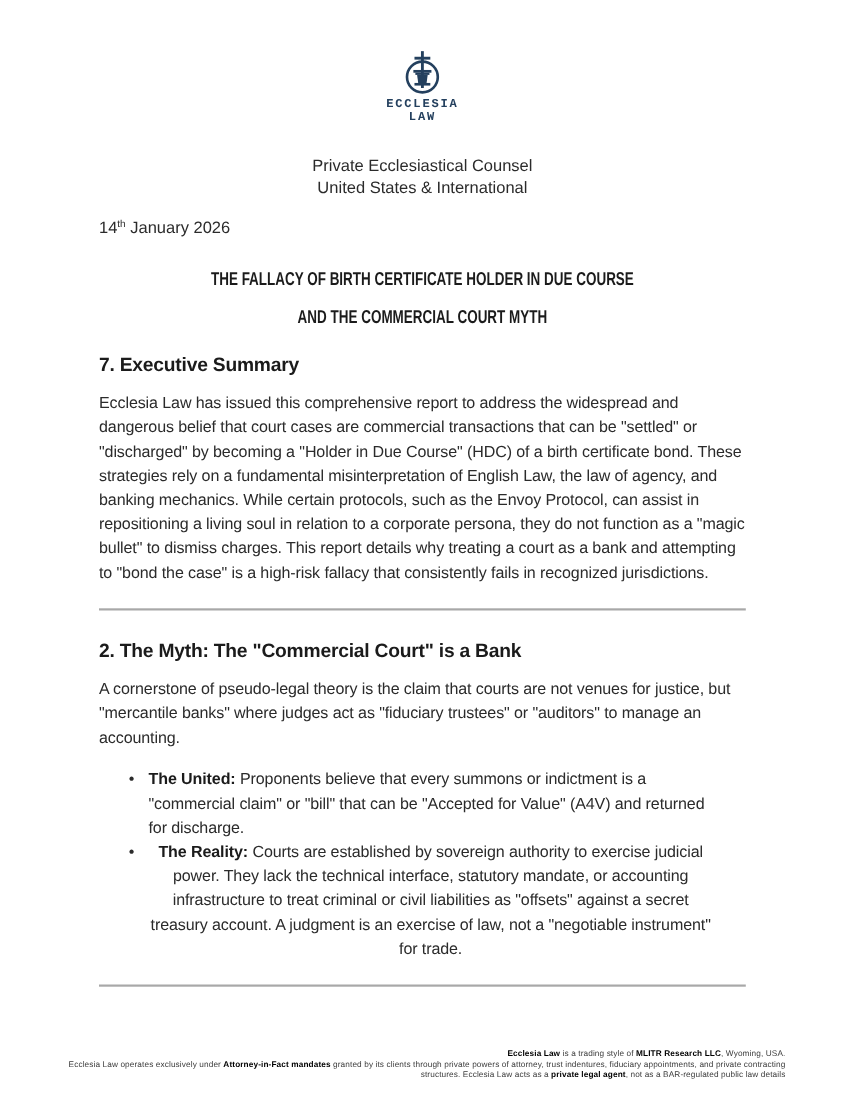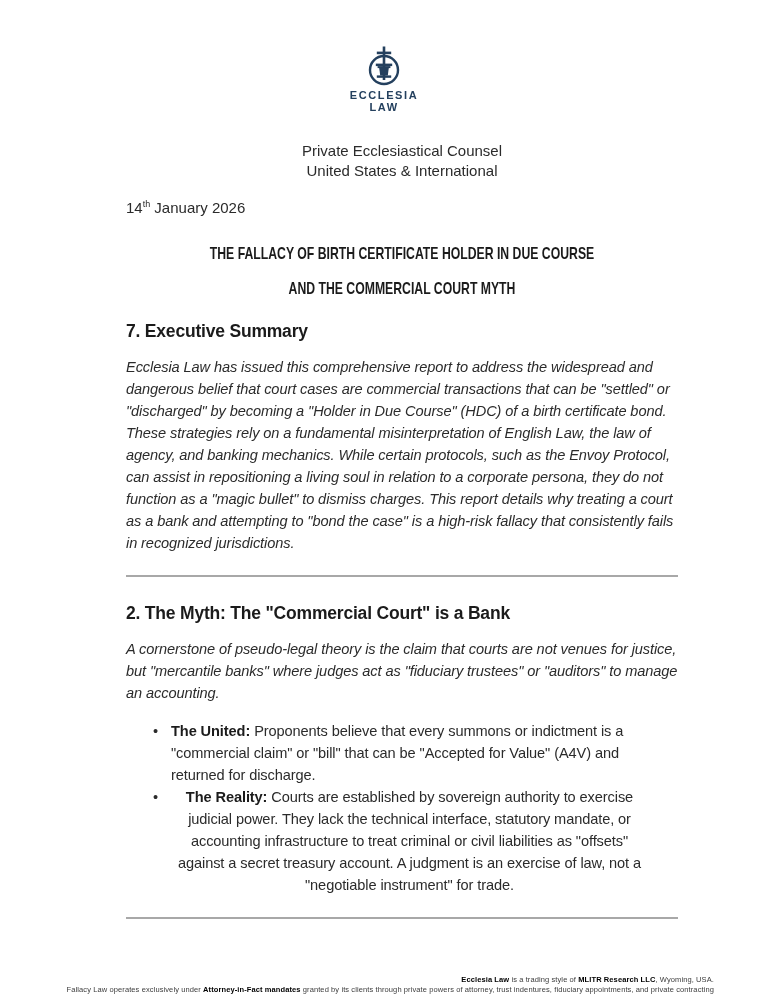--- a/index.html
+++ b/index.html
@@ -5,48 +5,48 @@
   html,body { margin:0; padding:0; background:#ffffff; }
   .page {
     position:relative;
     width:768px; height:994px;
     background:#ffffff;
     font-family:"Liberation Sans", sans-serif;
     color:#2b2b2b;
     box-sizing:border-box;
     overflow:hidden;
   }
-  .content { padding:0 90px;margin-left:36px; }
+  .content { padding:0 90px; }
 
   
   .logo-wrap { padding-top:44px; text-align:center; }
   .logo-wrap svg { display:block; margin:0 auto; }
   .logo-text {
-    font-family:Liberation Sans, sans-serif;
+    font-family:Liberation Mono, monospace;
     color:#24405e;
     font-size:11px; line-height:11.5px;
     letter-spacing:1.6px;
     font-weight:600;
   }
 
   
   .counsel { margin-top:28px; text-align:center; font-size:15px; line-height:20px; color:#2b2b2b; }
   .dateline { margin-top:17px; text-align:left; font-size:15px; line-height:20px; color:#2b2b2b; }
   .dateline sup { font-size:9px; vertical-align:super; line-height:0; }
 
   
   .doc-title { margin-top:18px; text-align:center; font-weight:bold; color:#1b1b1b; font-size:17px; line-height:35px; }
   .doc-title .tline { white-space:nowrap; transform:scaleX(0.72); transform-origin:50% 50%; }
 
   
   .sec-heading { margin-top:13px; font-size:17.5px; line-height:24px; font-weight:bold; color:#1b1b1b; letter-spacing:-0.2px; }
   .sec-heading.second { margin-top:24px; }
 
   
-  .para { margin-top:13px; font-size:14.6px; line-height:22px; letter-spacing:-0.1px; color:#2b2b2b; text-align:left;font-style:italic; }
+  .para { margin-top:13px; font-size:14.6px; line-height:22px; letter-spacing:-0.1px; color:#2b2b2b; text-align:left; }
 
   
   .rule { border:none; border-top:2px solid #a8a8a8; margin:21px 0 0 0; }
 
   
   .bullets { margin:16px 0 0 0; padding:0 30px 0 27px; list-style:none; }
   .bullets li { position:relative; padding-left:18px; font-size:14.6px; line-height:22px; letter-spacing:-0.1px; }
   .bullets li + li { margin-top:0;text-align:center; }
   .bullets li::before { content:"\2022"; position:absolute; left:0; top:0; color:#2b2b2b; }
   .blabel { font-weight:bold; color:#1b1b1b; }
@@ -108,16 +108,16 @@
     <ul class="bullets">
       <li><span class="blabel">The United:</span><span> Proponents believe that every summons or indictment is a "commercial claim" or "bill" that can be "Accepted for Value" (A4V) and returned for discharge.</span></li>
       <li><span class="blabel">The Reality:</span><span> Courts are established by sovereign authority to exercise judicial power. They lack the technical interface, statutory mandate, or accounting infrastructure to treat criminal or civil liabilities as "offsets" against a secret treasury account. A judgment is an exercise of law, not a "negotiable instrument" for trade.</span></li>
     </ul>
 
     <hr class="rule">
   </div>
 
   <div class="doc-footer">
     <div><b>Ecclesia Law</b><span> is a trading style of </span><b>MLITR Research LLC</b><span>, Wyoming, USA.</span></div>
-    <div><span>Fallacy Law operates exclusively under </span><b>Attorney-in-Fact mandates</b><span> granted by its clients through private powers of attorney, trust indentures, fiduciary appointments, and private contracting structures. Ecclesia Law acts as a </span><b>private legal agent</b><span>, not as a BAR-regulated public law details</span></div>
+    <div><span>Ecclesia Law operates exclusively under </span><b>Attorney-in-Fact mandates</b><span> granted by its clients through private powers of attorney, trust indentures, fiduciary appointments, and private contracting structures. Ecclesia Law acts as a </span><b>private legal agent</b><span>, not as a BAR-regulated public law details</span></div>
   </div>
 
 </div>
 
 </body></html>

